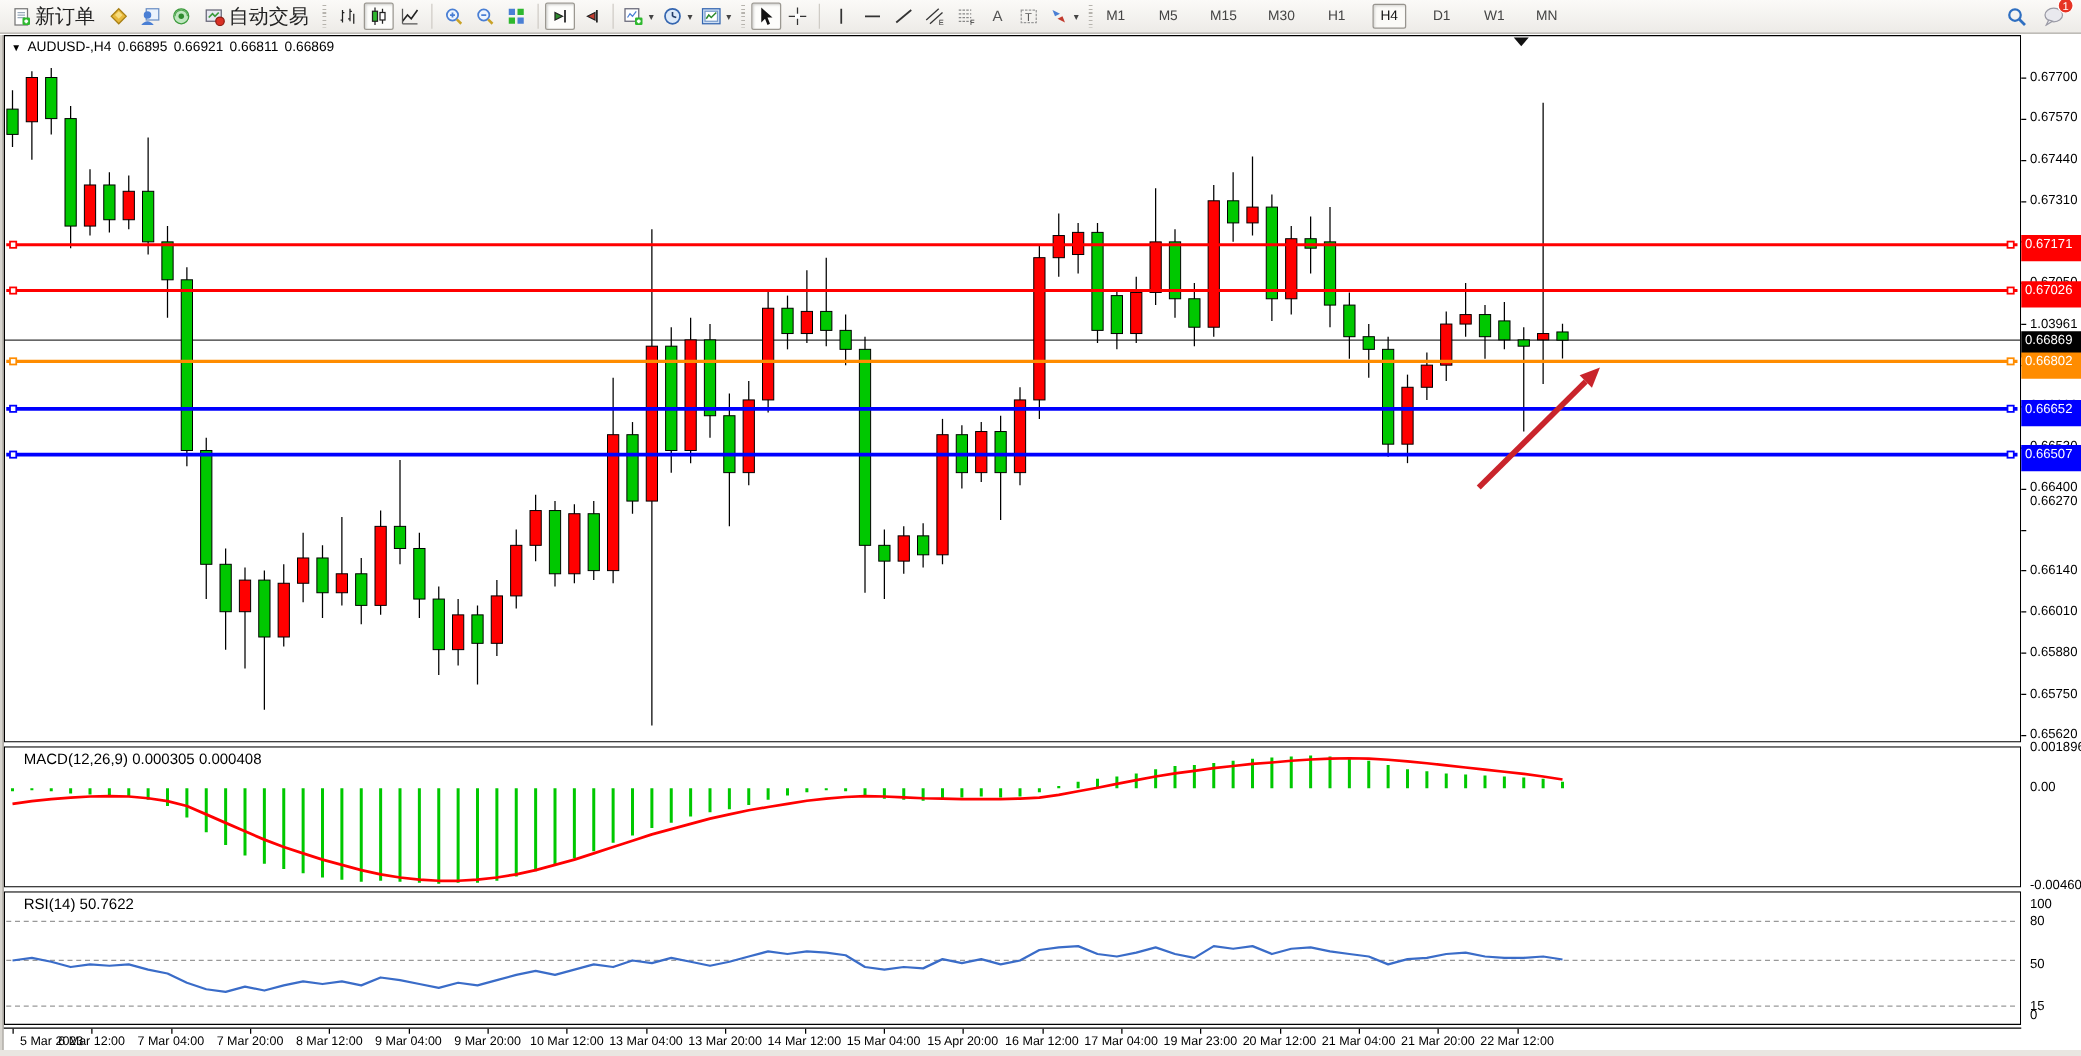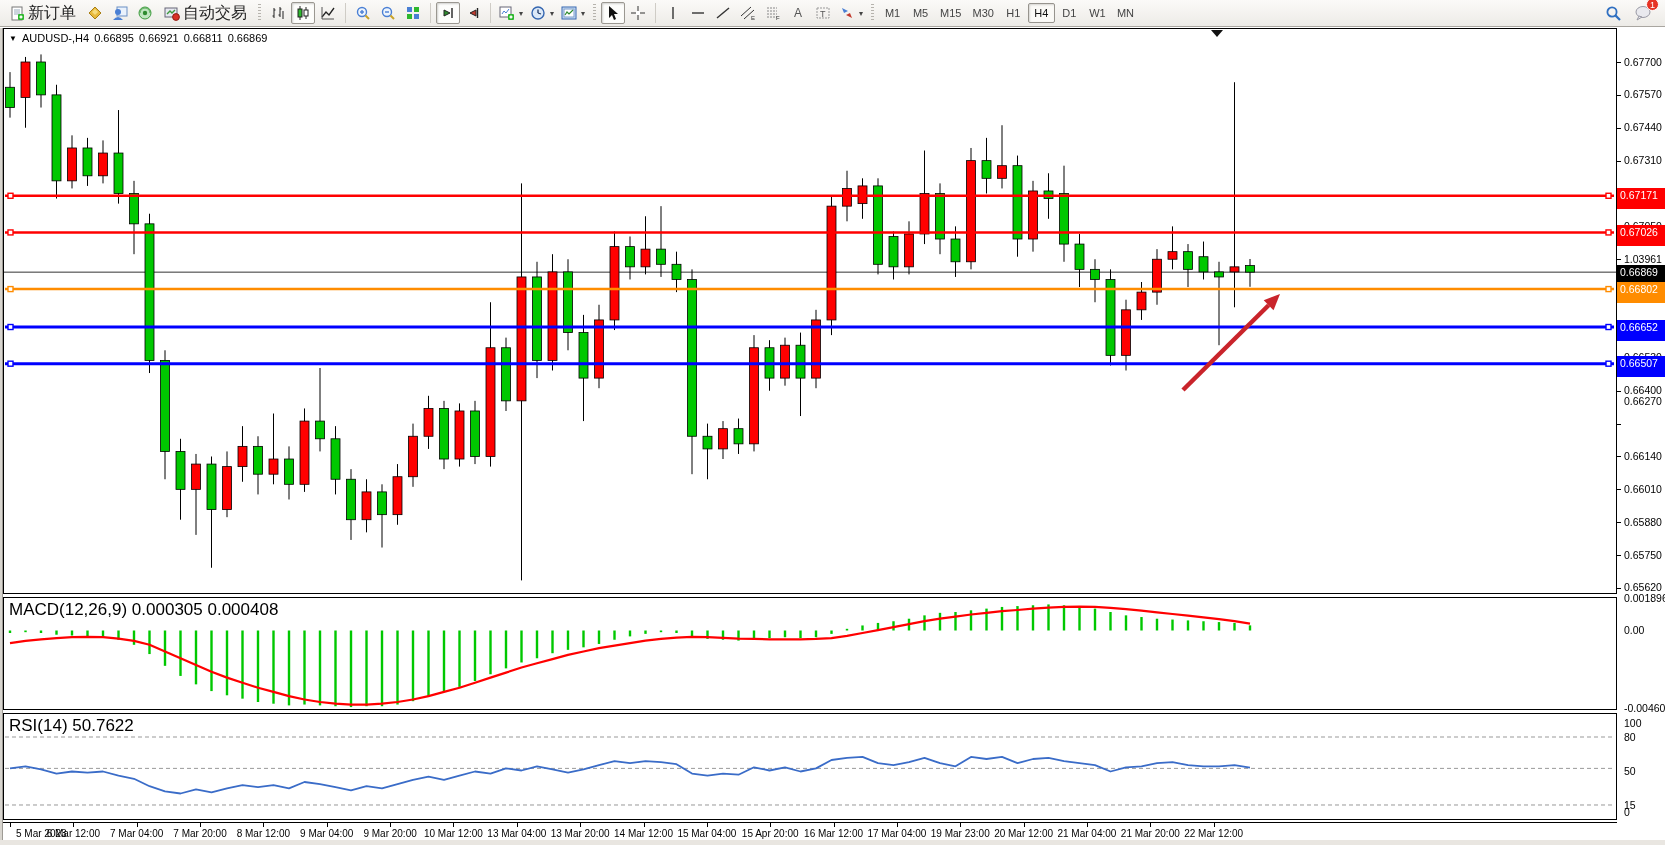--- a/index.html
+++ b/index.html
@@ -28,21 +28,21 @@
   .badge { position:absolute; right:-5px; top:-5px; background:#e63324; color:#fff; font-size:9px;
     min-width:13px; height:13px; border-radius:7px; display:flex; align-items:center; justify-content:center;
     border:1px solid #fff; }
 
   
   .chartwin { position:absolute; left:0; top:28px; width:1665px; height:817px; background:#fff; }
   .left-edge { position:absolute; left:0; top:0; width:3px; height:817px; background:#d8d5cf; border-right:1px solid #9e9b95; }
   svg.pane { position:absolute; left:3px; }
   .chart-title { position:absolute; left:9px; top:4px; font-size:11px; color:#000; display:flex; gap:5px; align-items:center; }
   .chart-title .tri { font-size:8px; }
-  .pane-label { position:absolute; left:9px; font-size:17px; color:#000; }
+  .pane-label { position:absolute; left:19px; font-size:12px; color:#000; }
   .macd-label { top:572px; }
   .rsi-label  { top:688px; }
 
   .price-axis { position:absolute; left:1617px; top:0; width:48px; height:794px; background:#fff; }
   .ytick { position:absolute; left:7px; font-size:10.5px; color:#000; white-space:nowrap; }
   .ydash { position:absolute; left:0; width:4px; height:1px; background:#000; }
   .pricebadge { position:absolute; left:0; height:21px; padding:1px 19px 0 3px; font-size:10.5px; color:#fff; white-space:nowrap; }
 
   .time-axis { position:absolute; left:3px; top:794px; width:1614px; height:23px; border-top:1px solid #000; background:#fff; }
   .ttick { position:absolute; top:0; width:1px; height:4px; background:#000; }
@@ -308,21 +308,21 @@
       <span>
         <svg width="16" height="16">
             <polygon points="3,3 9,6 5,8" fill="#4a7fd4"></polygon>
             <polygon points="13,13 7,10 11,8" fill="#c23b2e"></polygon>
           </svg>
       </span>
         <span class="drop">▾</span>
     </div>
 
     <div class="grip"></div>
-    <div id="tf-group" style="display:flex;gap:1px;">
+    <div id="tf-group" style="display:flex;gap:15px;">
         <div class="tfbtn">M1</div>
         <div class="tfbtn">M5</div>
         <div class="tfbtn">M15</div>
         <div class="tfbtn">M30</div>
         <div class="tfbtn">H1</div>
         <div class="tfbtn active">H4</div>
         <div class="tfbtn">D1</div>
         <div class="tfbtn">W1</div>
         <div class="tfbtn">MN</div>
       </div>

